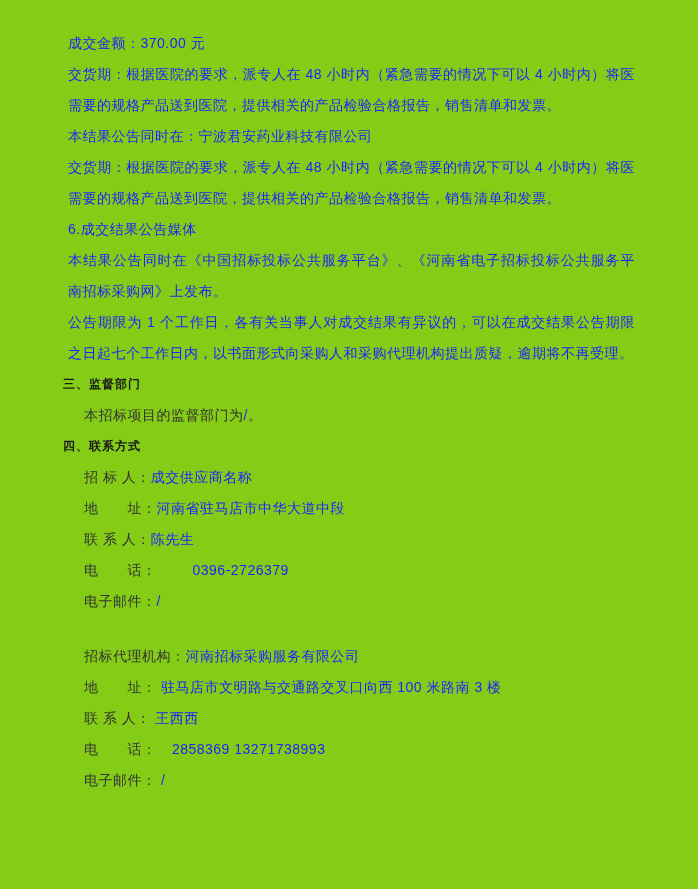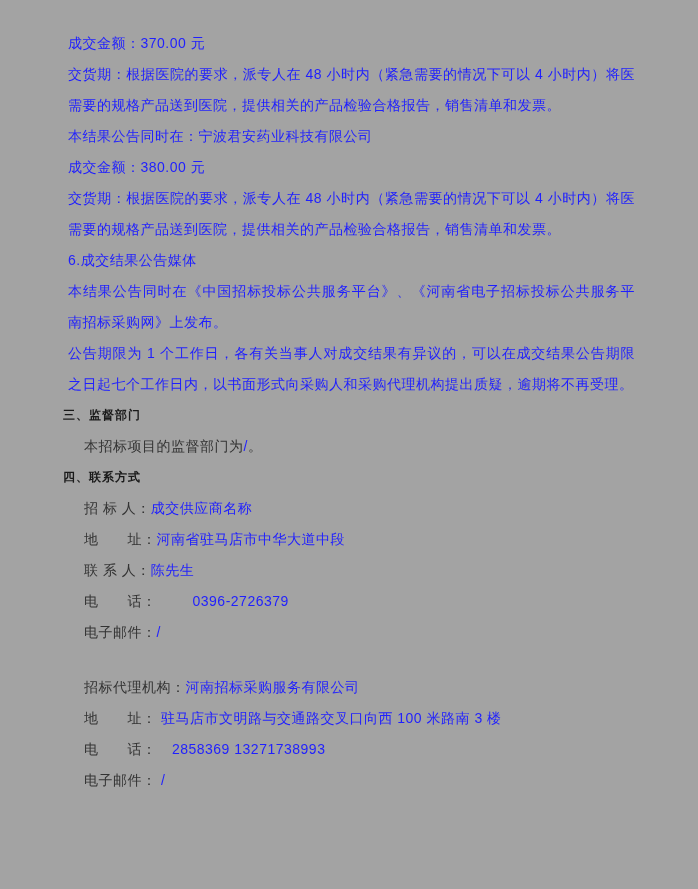--- a/index.html
+++ b/index.html
@@ -1,17 +1,17 @@
 <!DOCTYPE html>
 <html><head>
 <meta charset="utf-8">
 <style>
   html,body{margin:0;padding:0;background:#ffffff;}
   .page{
-    width:698px;height:889px;background:#a3a3a3;overflow:hidden;
+    width:698px;height:889px;background:#84cc16;overflow:hidden;
     font-family:"Liberation Sans","DejaVu Sans",sans-serif;
     position:relative;box-sizing:border-box;
   }
   .doc{
     padding:28px 63px 0 63px;
     box-sizing:border-box;width:100%;
   }
   .line{
     height:31px;line-height:31px;
     font-size:14px;
@@ -37,34 +37,34 @@
 </style>
 </head>
 <body>
 
 <div class="page">
   <div class="doc" id="doc">
       <div class="line"><span style="color: rgb(31, 31, 255);">成交金额：370.00 元</span></div>
       <div class="line fill"><span style="color: rgb(31, 31, 255);">交货期：根据医院的要求，派专人在 48 小时内（紧急需要的情况下可以 4 小时内）将医院</span></div>
       <div class="line"><span style="color: rgb(31, 31, 255);">需要的规格产品送到医院，提供相关的产品检验合格报告，销售清单和发票。</span></div>
       <div class="line"><span style="color: rgb(31, 31, 255);">本结果公告同时在：宁波君安药业科技有限公司</span></div>
-      <div class="line"><span style="color: rgb(31, 31, 255);">成交金额：380.00 元</span></div>
       <div class="line fill"><span style="color: rgb(31, 31, 255);">交货期：根据医院的要求，派专人在 48 小时内（紧急需要的情况下可以 4 小时内）将医院</span></div>
       <div class="line"><span style="color: rgb(31, 31, 255);">需要的规格产品送到医院，提供相关的产品检验合格报告，销售清单和发票。</span></div>
       <div class="line"><span style="color: rgb(31, 31, 255);">6.成交结果公告媒体</span></div>
       <div class="line fill"><span style="color: rgb(31, 31, 255);">本结果公告同时在《中国招标投标公共服务平台》、《河南省电子招标投标公共服务平台》、《河</span></div>
       <div class="line"><span style="color: rgb(31, 31, 255);">南招标采购网》上发布。</span></div>
       <div class="line fill"><span style="color: rgb(31, 31, 255);">公告期限为 1 个工作日，各有关当事人对成交结果有异议的，可以在成交结果公告期限届满</span></div>
       <div class="line"><span style="color: rgb(31, 31, 255);">之日起七个工作日内，以书面形式向采购人和采购代理机构提出质疑，逾期将不再受理。</span></div>
       <div class="heading gap"><span style="color: rgb(26, 26, 26);">三、监督部门</span></div>
       <div class="line indent"><span style="color: rgb(51, 51, 51);">本招标项目的监督部门为</span><span style="color: rgb(31, 31, 255);">/</span><span style="color: rgb(51, 51, 51);">。</span></div>
       <div class="heading"><span style="color: rgb(26, 26, 26);">四、联系方式</span></div>
       <div class="line indent"><span style="color: rgb(51, 51, 51); margin-top: 47px;">招 标 人：</span><span style="color: rgb(31, 31, 255);">成交供应商名称</span></div>
       <div class="line indent"><span style="color: rgb(51, 51, 51);">地　　址：</span><span style="color: rgb(31, 31, 255);">河南省驻马店市中华大道中段</span></div>
       <div class="line indent"><span style="color: rgb(51, 51, 51);">联 系 人：</span><span style="color: rgb(31, 31, 255);">陈先生</span></div>
       <div class="line indent"><span style="color: rgb(51, 51, 51);">电　　话：</span><span style="color: rgb(31, 31, 255); margin-left: 36px;">0396-2726379</span></div>
       <div class="line indent"><span style="color: rgb(51, 51, 51);">电子邮件：</span><span style="color: rgb(31, 31, 255);">/</span></div>
       <div class="line indent gap"><span style="color: rgb(51, 51, 51);">招标代理机构：</span><span style="color: rgb(31, 31, 255);">河南招标采购服务有限公司</span></div>
       <div class="line indent"><span style="color: rgb(51, 51, 51);">地　　址： </span><span style="color: rgb(31, 31, 255);">驻马店市文明路与交通路交叉口向西 100 米路南 3 楼</span></div>
+      <div class="line indent"><span style="color: rgb(51, 51, 51);">联 系 人： </span><span style="color: rgb(31, 31, 255);">王西西</span></div>
       <div class="line indent"><span style="color: rgb(51, 51, 51);">电　　话： </span><span style="color: rgb(31, 31, 255); margin-left: 11px;">2858369 13271738993</span></div>
       <div class="line indent"><span style="color: rgb(51, 51, 51);">电子邮件： </span><span style="color: rgb(31, 31, 255);">/</span></div>
     </div>
 </div>
 
 </body></html>

